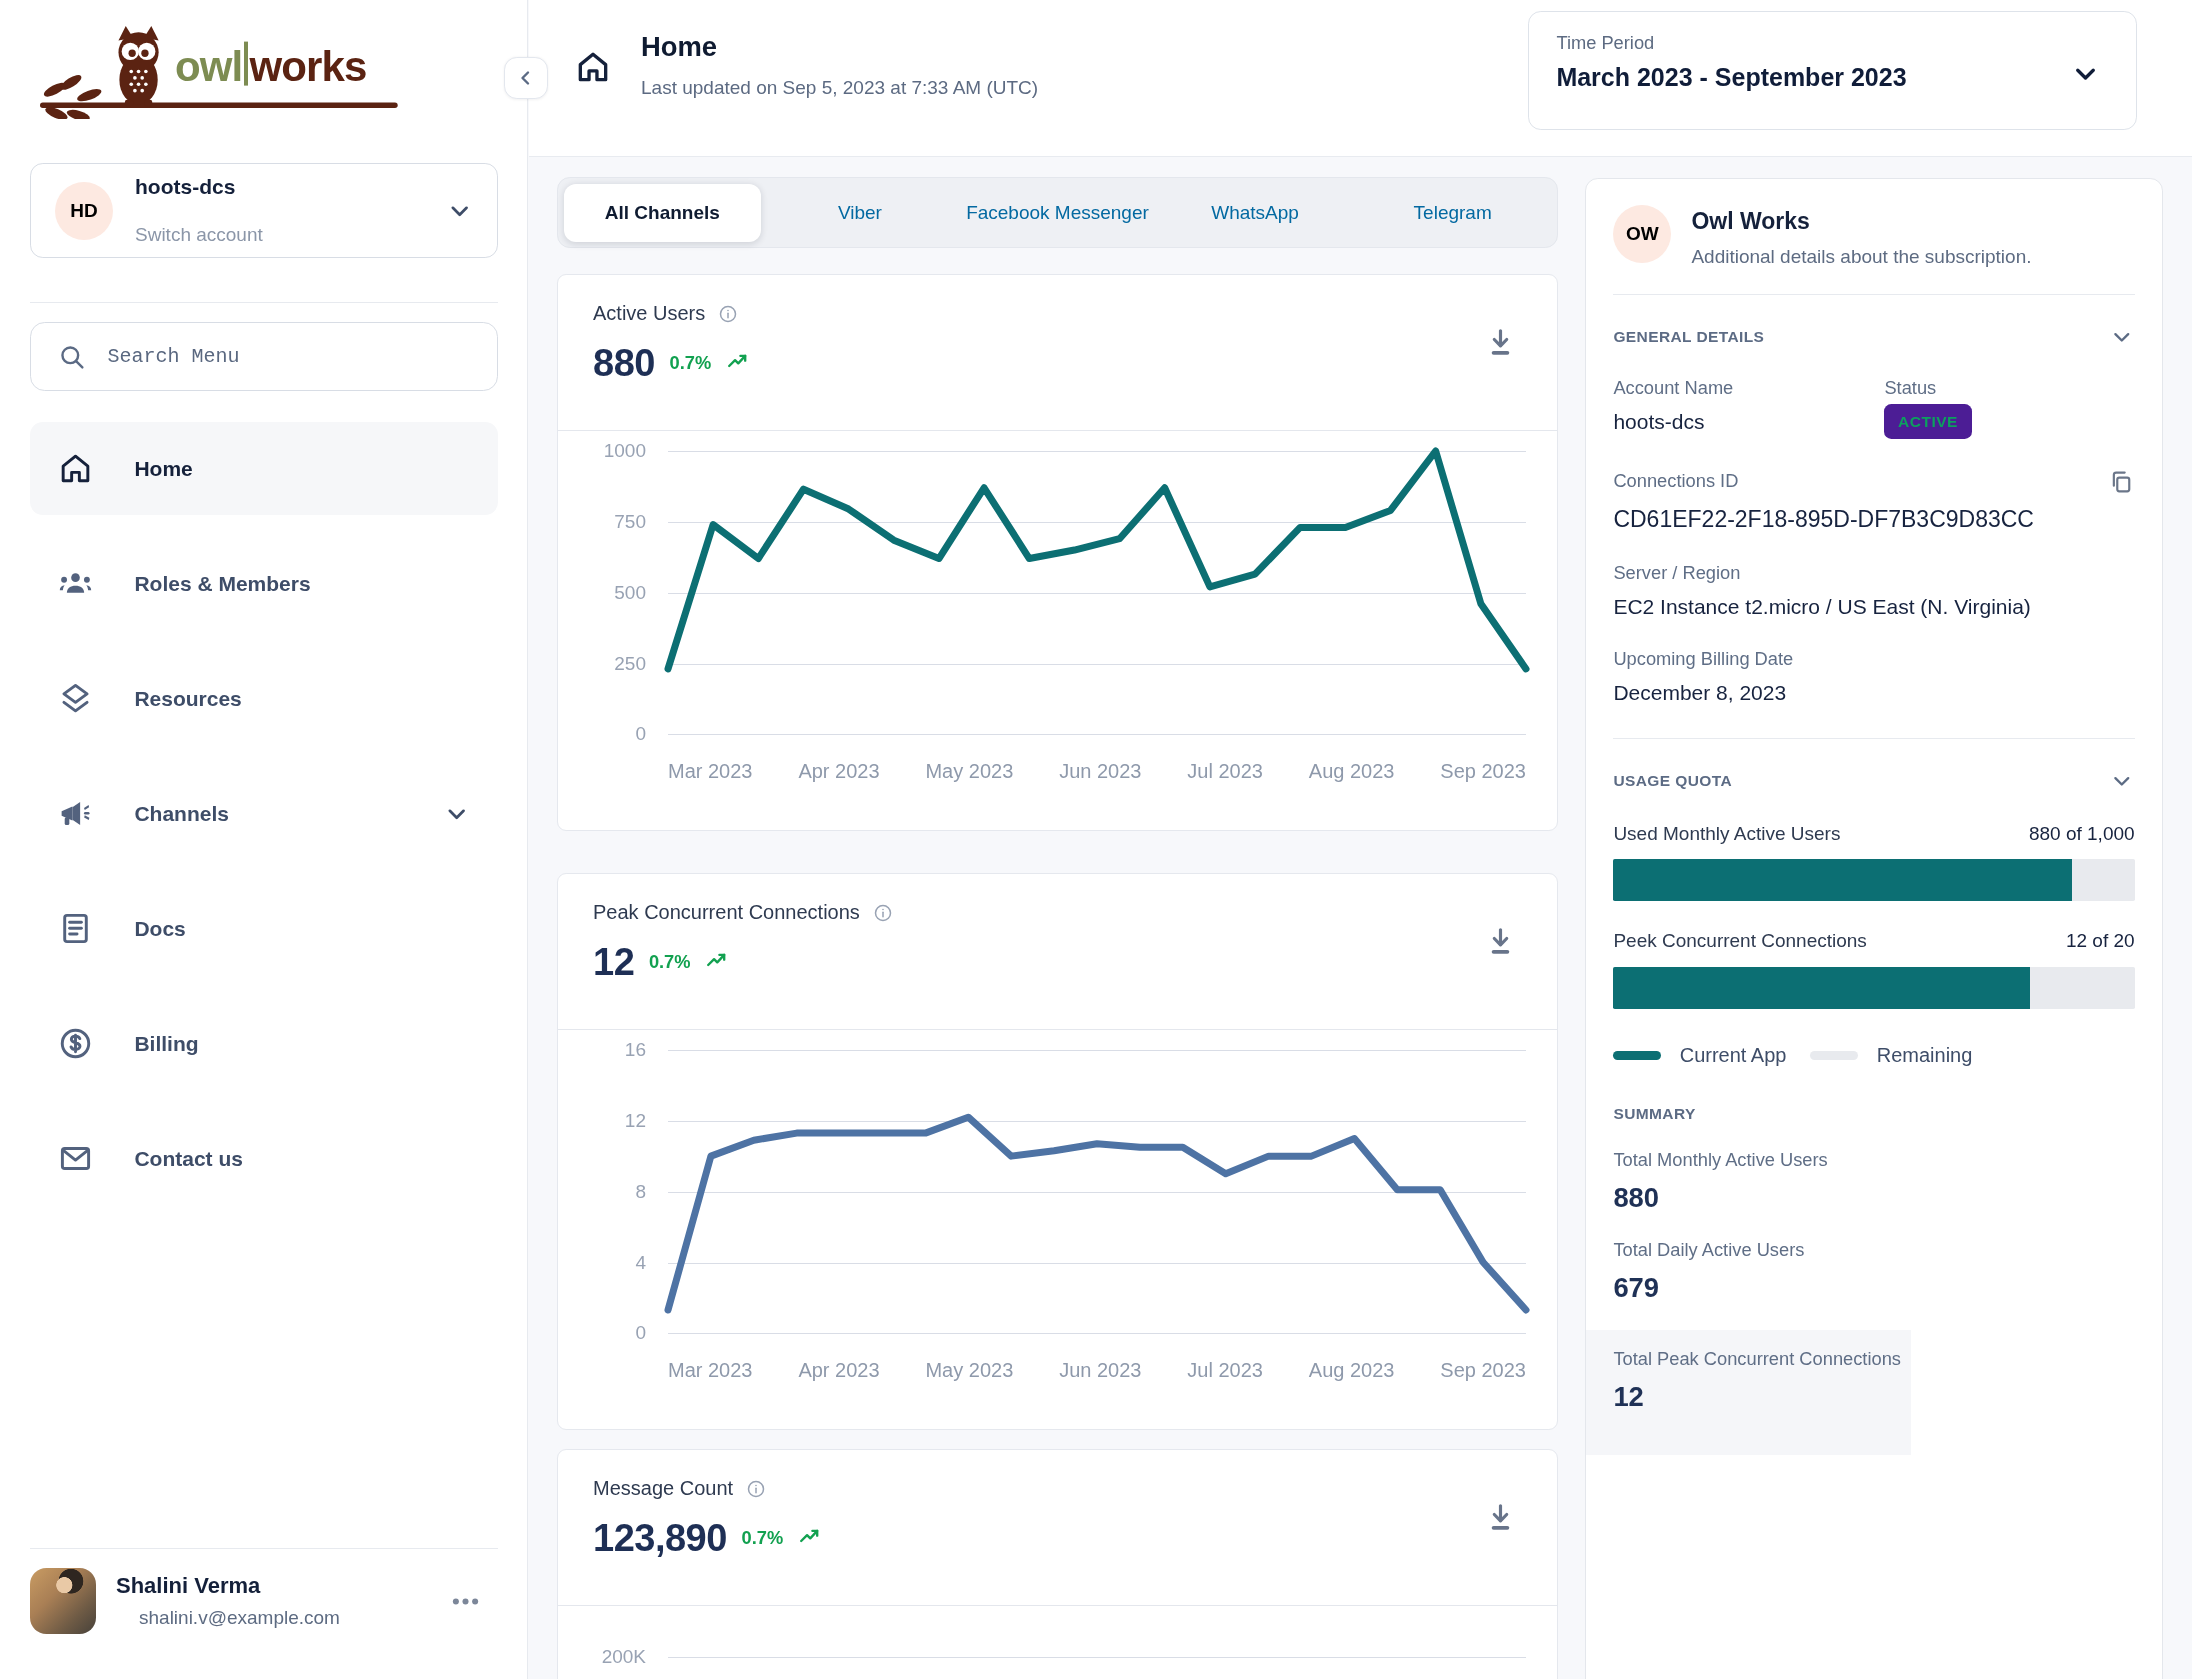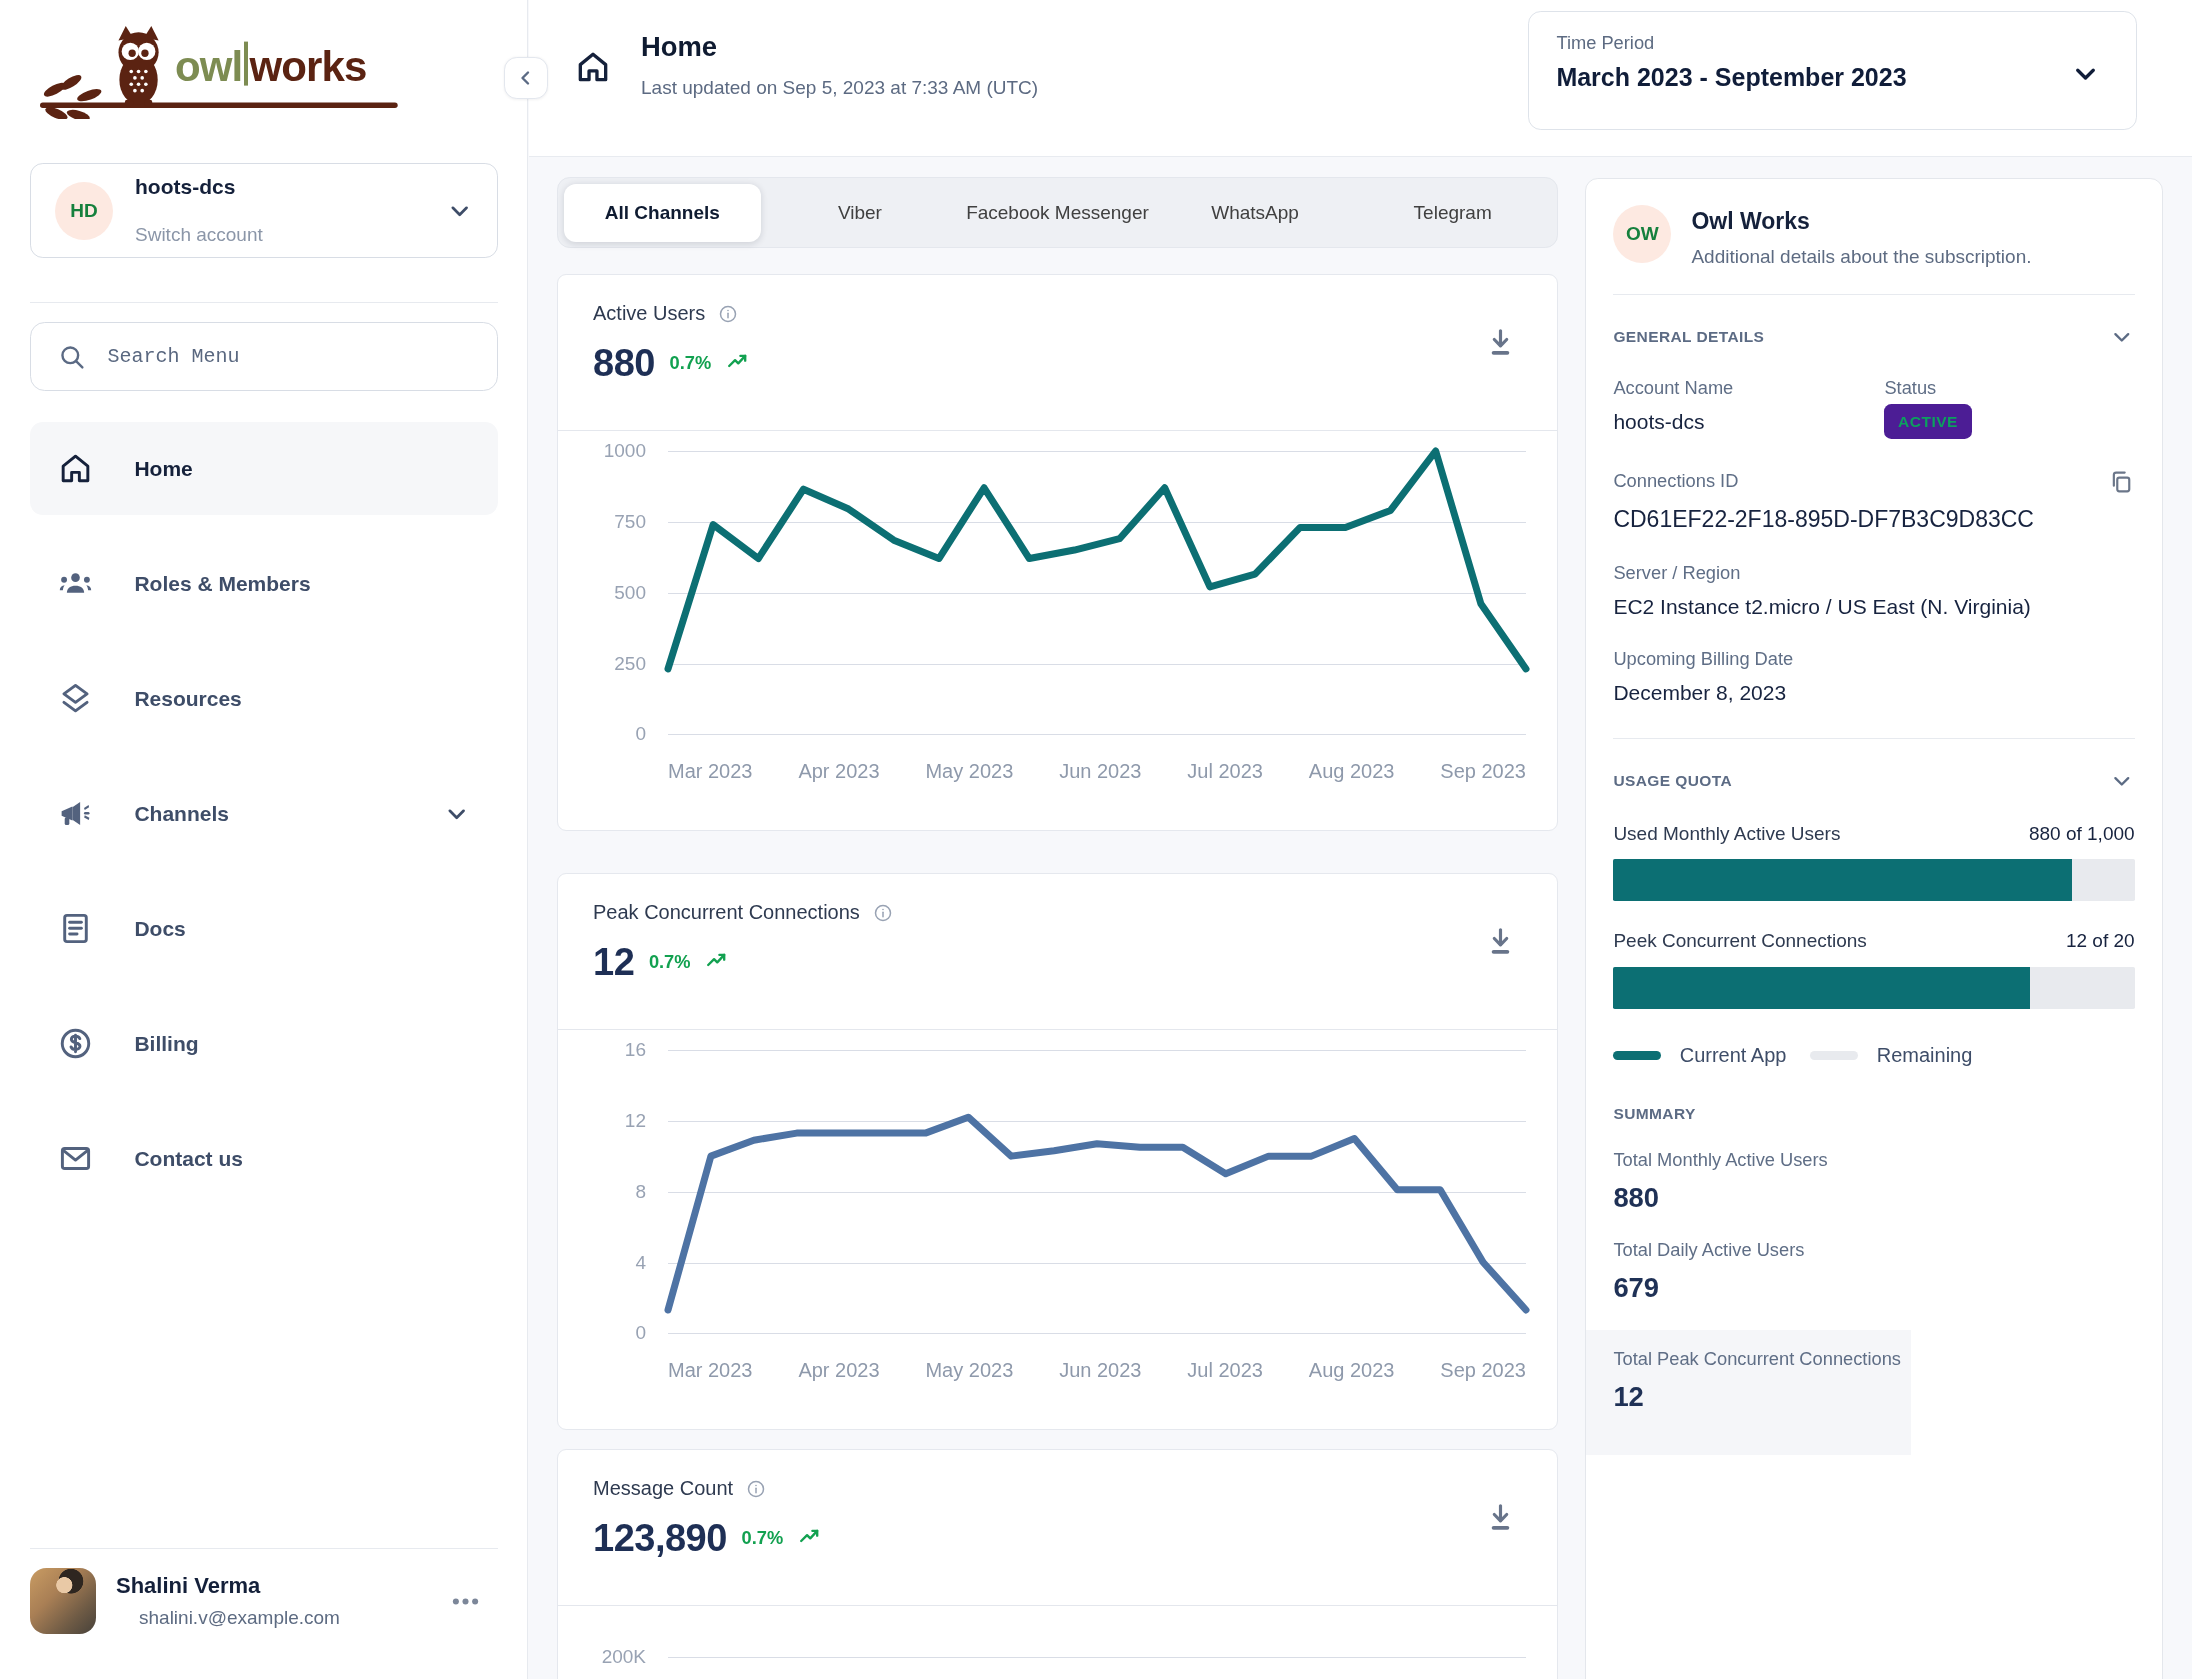--- a/index.html
+++ b/index.html
@@ -8,21 +8,21 @@
 
   
   .sidebar{position:absolute;left:0;top:0;width:528px;height:1679px;background:#ffffff;border-right:0.9px solid #e7eaef;box-sizing:border-box;}
   .logo{position:absolute;left:40px;top:24px;width:373px;height:99px;cursor:pointer;}
   .wordmark{position:absolute;left:135px;top:12.8px;font-size:42px;font-weight:700;letter-spacing:-0.9px;white-space:nowrap;}
   .wordmark .w1{color:#7D8C52;}
   .wordmark .wbar{display:inline-block;width:3.7px;height:44px;background:#7D8C52;margin:0 1.8px;transform:translateY(4.6px);}
   .wordmark .w2{color:#5B2312;}
 
   .acct{position:absolute;left:30px;top:163px;width:468px;height:95px;border:1.4px solid #d8dde5;border-radius:12.8px;box-sizing:border-box;display:flex;align-items:center;padding:0 24px;gap:22px;background:#fff;cursor:pointer;}
-  .avatar-pill{width:58px;height:58px;border-radius:50%;background:#fde9e1;color:#15803d;font-weight:700;font-size:19px;display:flex;align-items:center;justify-content:center;flex:0 0 auto;}
+  .avatar-pill{width:58px;height:58px;border-radius:50%;background:#fde9e1;color:#000000;font-weight:700;font-size:19px;display:flex;align-items:center;justify-content:center;flex:0 0 auto;}
   .acct-name{font-size:21px;font-weight:700;color:#14203a;}
   .acct-sub{font-size:19px;color:#8b96a8;margin-top:25px;}
   .acct .chev{margin-left:auto;color:#3e4d68;}
 
   .side-div{position:absolute;left:30px;width:468px;border-top:1.8px solid #e7eaef;}
   .search{position:absolute;left:30px;top:322px;width:468px;height:69px;border:1.4px solid #d8dde5;border-radius:14.6px;box-sizing:border-box;display:flex;align-items:center;padding:0 25.6px;gap:20px;background:#fff;font-family:Liberation Mono, monospace;}
   .search input{border:none;outline:none;font-size:20px;color:#5a6880;width:100%;font-family:inherit;background:transparent;}
   .search input::placeholder{color:#5a6880;opacity:1;}
 
   .nav{position:absolute;left:30px;top:422px;width:468px;}
@@ -47,21 +47,21 @@
   .hdr-home-ic{position:absolute;left:45px;top:48px;color:#15213b;}
   .hdr-title{position:absolute;left:112px;top:31px;font-size:27.4px;font-weight:700;color:#0f1b31;}
   .hdr-sub{position:absolute;left:112px;top:77px;font-size:19px;color:#5c6a82;}
   .tp{position:absolute;left:999px;top:11px;width:609px;height:119px;border:1.4px solid #dee3ea;border-radius:12.8px;box-sizing:border-box;background:#fff;padding:20px 27.4px;cursor:pointer;}
   .tp-label{font-size:18.3px;color:#5d6b82;}
   .tp-value{font-size:25px;font-weight:700;color:#101d39;margin-top:9.1px;}
   .tp .chev{position:absolute;right:35px;top:46px;color:#101d39;}
 
   
   .tabs{position:absolute;left:557px;top:177px;width:1001px;height:71px;background:#eef0f4;border:0.9px solid #e4e7ed;border-radius:12.8px;box-sizing:border-box;display:flex;padding:5.5px;}
-  .tab{flex:1 1 0;display:flex;align-items:center;justify-content:center;overflow:hidden;white-space:nowrap;color:#404040;font-size:19px;padding:0 12.8px;cursor:pointer;}
+  .tab{flex:1 1 0;display:flex;align-items:center;justify-content:center;overflow:hidden;white-space:nowrap;color:#0369a1;font-size:19px;padding:0 12.8px;cursor:pointer;}
   .tab span{flex:0 0 auto;}
   .tab.selected{background:#fff;border-radius:12px;box-shadow:0 1.8px 7.3px rgba(16,24,40,.14);color:#0f1b31;font-weight:700;}
 
   
   .card{position:absolute;left:557px;width:1001px;background:#fff;border:0.9px solid #e5e8ee;border-radius:9.1px;box-sizing:border-box;}
   .card-head{display:flex;justify-content:space-between;padding:27.4px 40px 0 35px;height:128px;box-sizing:content-box;}
   .card-title-row{display:flex;align-items:center;gap:12.8px;}
   .card-title{font-size:20px;color:#2e3a50;}
   .info{color:#98a2b3;display:inline-flex;cursor:pointer;}
   .card-value-row{display:flex;align-items:center;gap:14.6px;margin-top:16.4px;}

